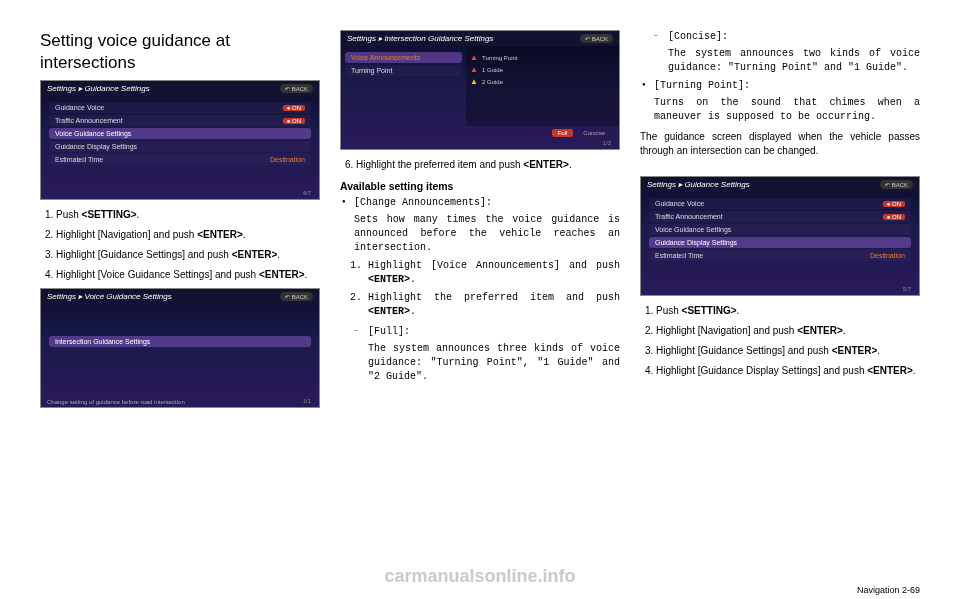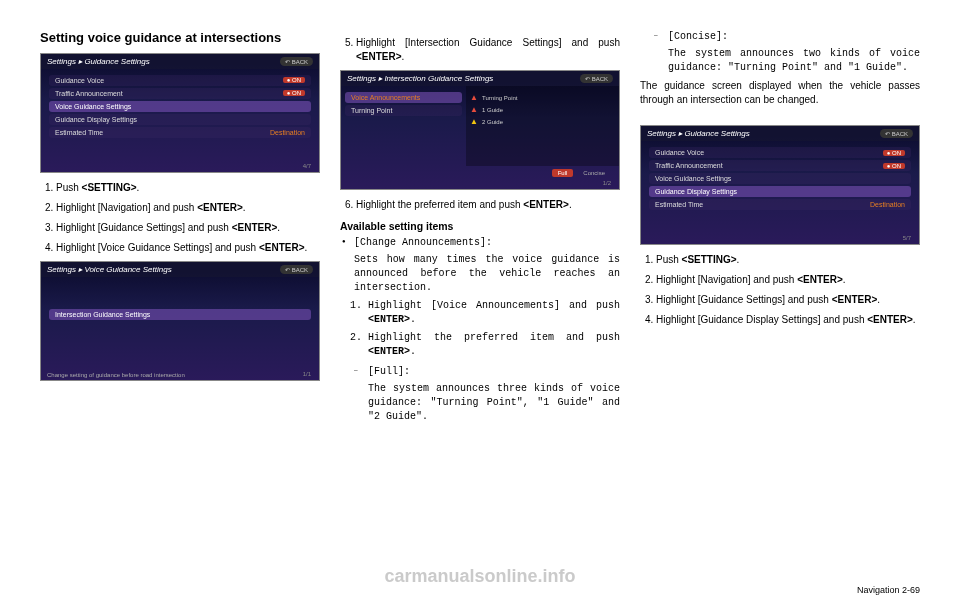--- a/index.html
+++ b/index.html
@@ -15,22 +15,22 @@
     }
     .page {
       display: flex;
       gap: 20px;
     }
     .column {
       flex: 1;
       min-width: 0;
     }
     .heading-bold {
-      font-weight: bold;
-      font-size: 13px;
+      font-weight: normal;
+      font-size: 17px;
       margin-bottom: 6px;
       line-height: 1.3;
     }
     .subheading {
       font-weight: bold;
       font-size: 10.5px;
       margin: 8px 0 4px 0;
     }
     .screenshot {
       width: 100%;
@@ -261,23 +261,20 @@
         <div class="menu-row highlighted">
             <span>Intersection Guidance Settings</span>
           </div>
       </div>
       <div class="footer-hint">Change setting of guidance before road intersection</div>
       <div class="page-ind">1/1</div>
     </div>
   </div>
 
   <div class="column">
-    <ol start="5">
-      <li>Highlight [Intersection Guidance Settings] and push <b>&lt;ENTER&gt;</b>.</li>
-    </ol>
 
     <div class="screenshot intersection">
       <div class="screenshot-header">
         <span><span>Settings</span> ▸ <span>Intersection Guidance Settings</span></span>
         <span class="back-btn">↶ <span>BACK</span></span>
       </div>
       <div class="split">
         <div class="left-pane">
           <div class="menu-row highlighted orange-text">
               <span>Voice Announcements</span>
@@ -334,20 +331,26 @@
   </div>
 
   <div class="column">
     <ul class="dash-list" style="padding-left:14px;">
       <li>
         <span>[Concise]:</span>
         <div class="nested-desc">The system announces two kinds of voice guidance: "Turning Point" and "1 Guide".</div>
       </li>
     </ul>
 
+    <ul>
+      <li>
+        <span>[Turning Point]:</span>
+        <div class="nested-desc">Turns on the sound that chimes when a maneuver is supposed to be occurring.</div>
+      </li>
+    </ul>
 
     <div style="text-align:justify; line-height:1.4; margin-bottom:18px;">The guidance screen displayed when the vehicle passes through an intersection can be changed.</div>
 
     <div class="screenshot">
       <div class="screenshot-header">
         <span><span>Settings</span> ▸ <span>Guidance Settings</span></span>
         <span class="back-btn">↶ <span>BACK</span></span>
       </div>
       <div class="menu-items">
         <div class="menu-row">

